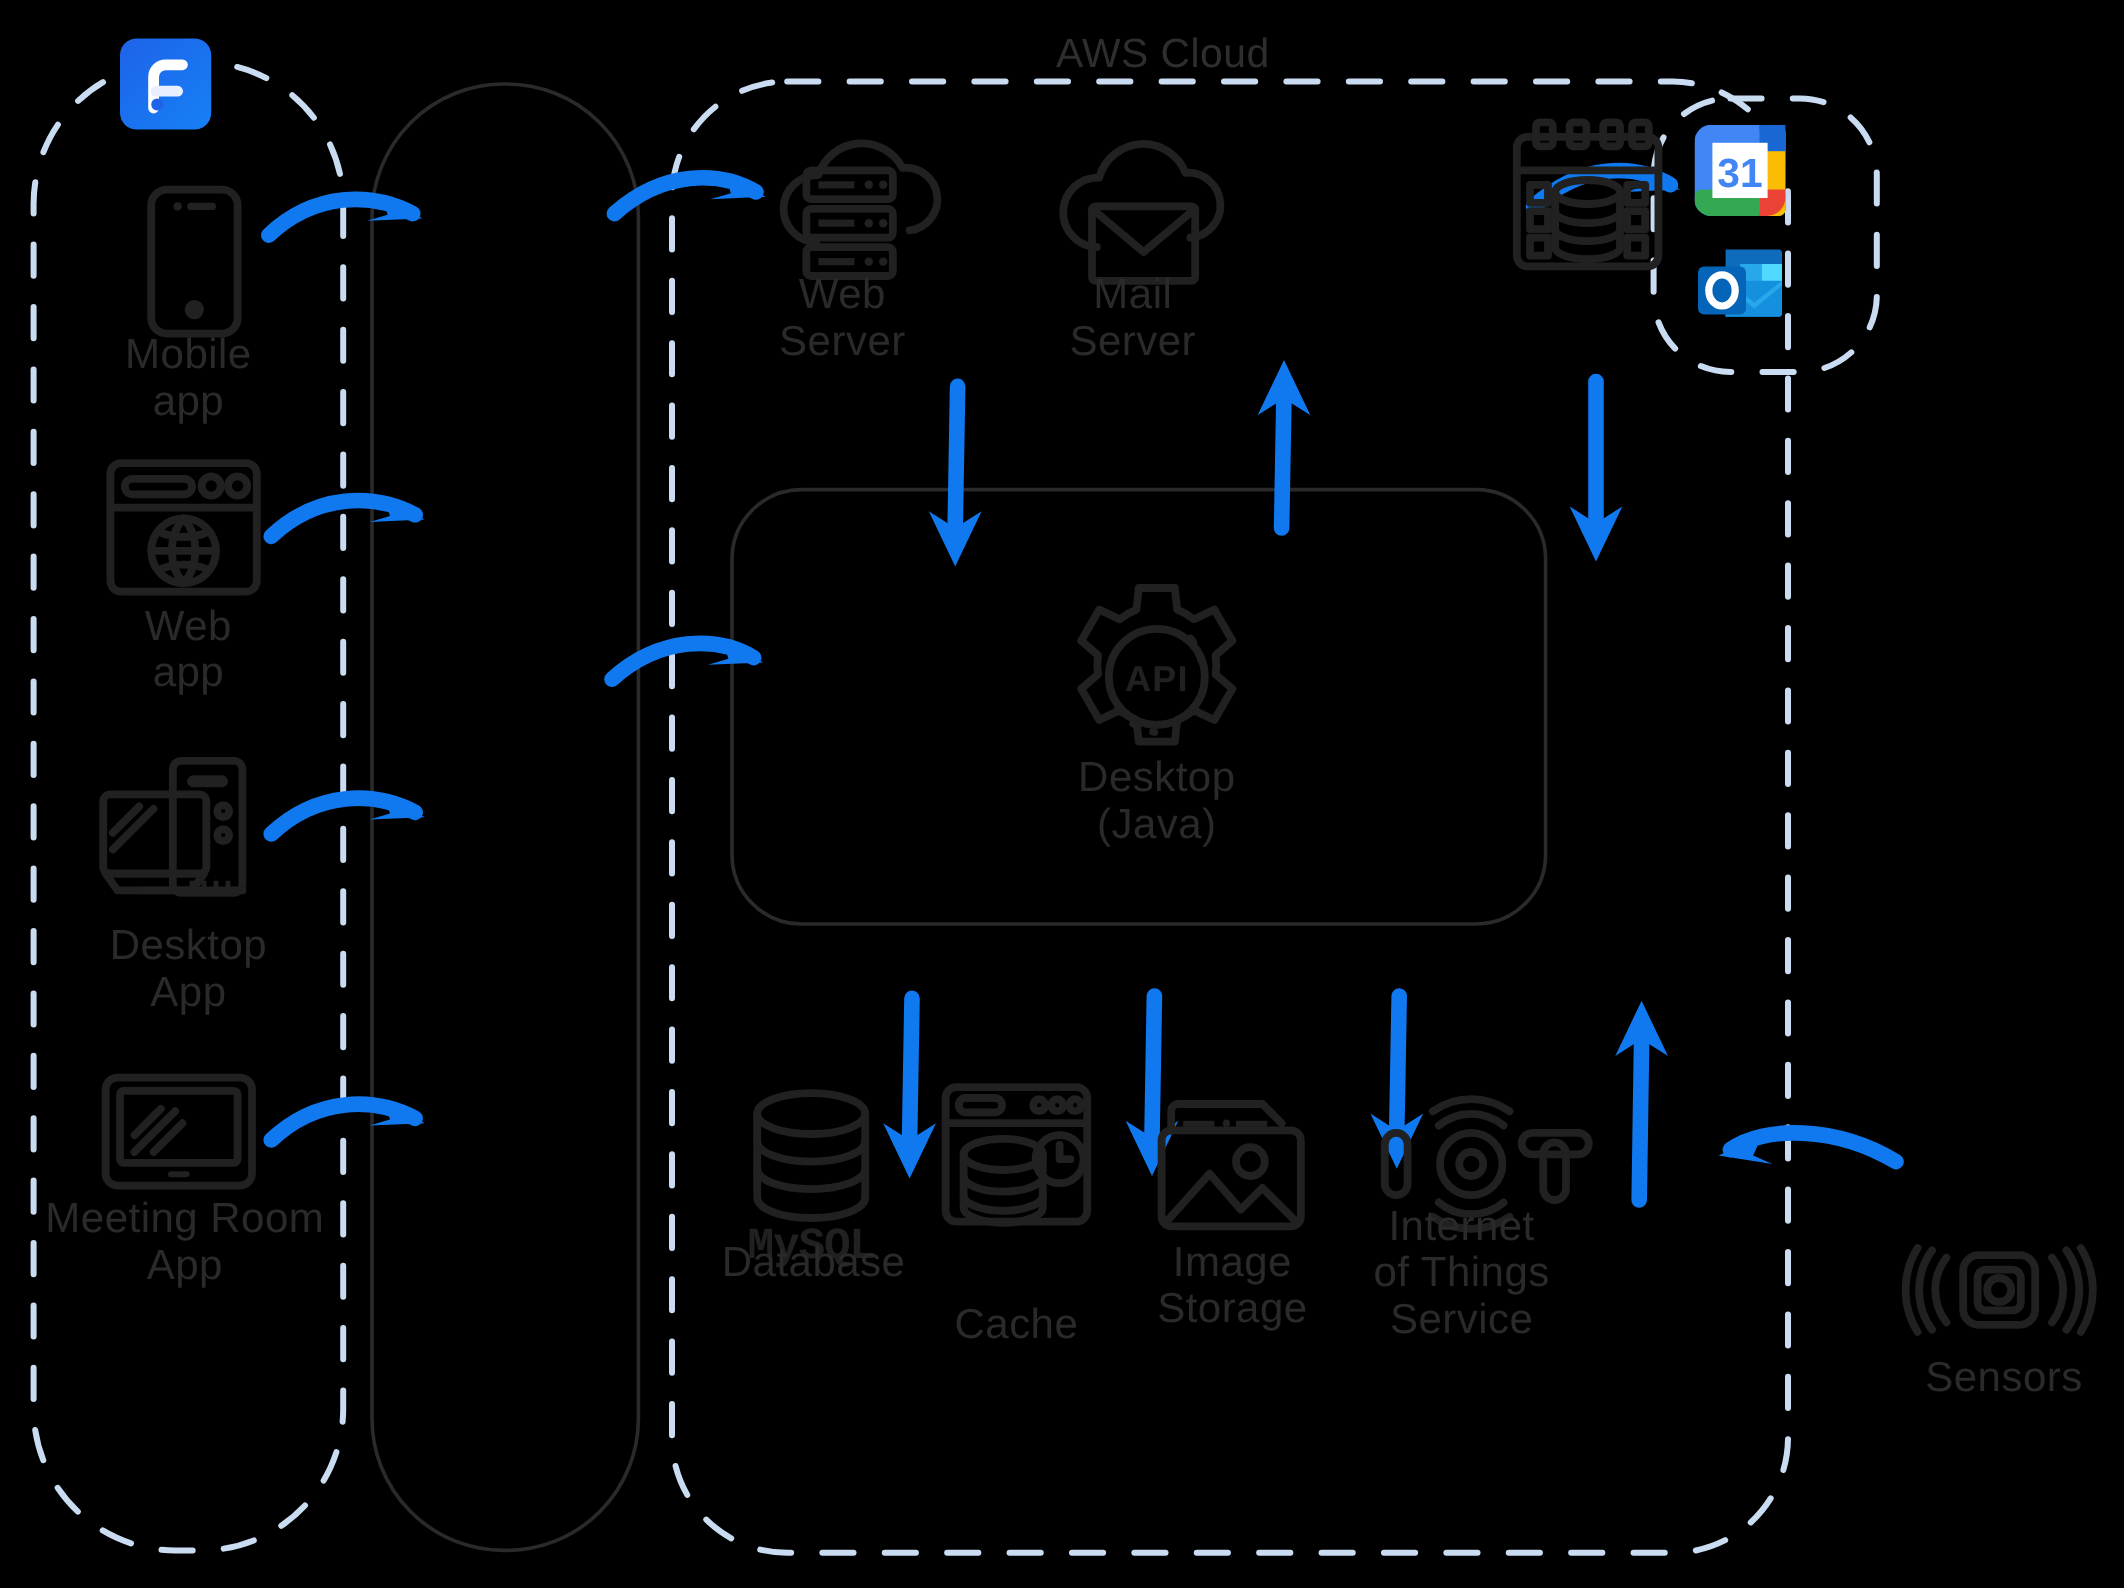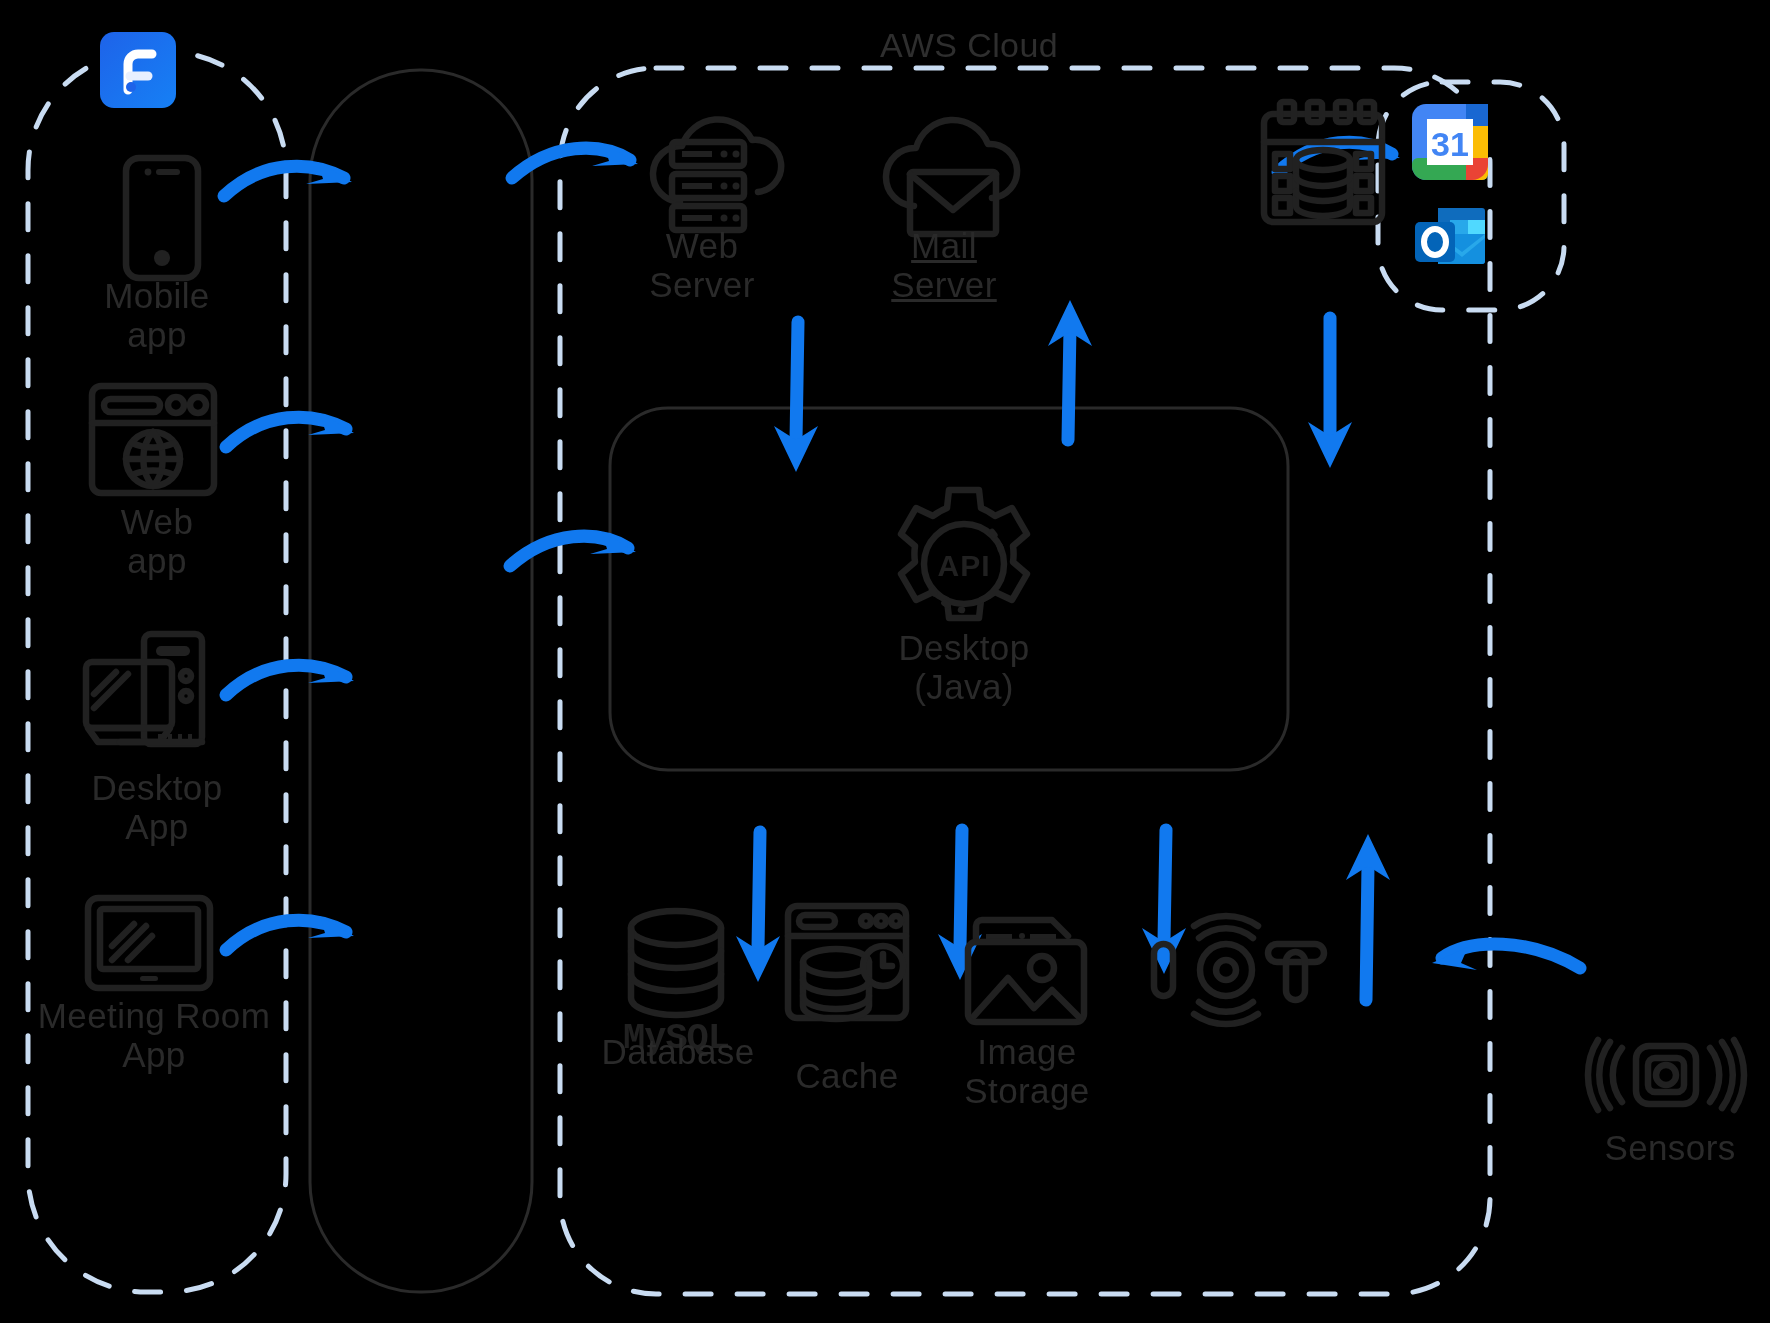--- a/index.html
+++ b/index.html
@@ -317,26 +317,29 @@
 <div class="lbl sz-node" style="left:32px;top:502px;width:250px;">Web
 app</div>
 <div class="lbl sz-node" style="left:22px;top:768px;width:270px;">Desktop
 App</div>
 <div class="lbl sz-node" style="left:0px;top:996px;width:308px;">Meeting Room
 App</div>
 
 
 <div class="lbl sz-node" style="left:612px;top:226px;width:180px;">Web
 Server</div>
-<div class="lbl sz-node" style="left:854px;top:226px;width:180px;text-decoration:underline;">Mail
+<div class="lbl sz-node" style="left:854px;top:226px;width:180px;">Mail
 Server</div>
 
 <div class="lbl sz-node" style="left:844px;top:628px;width:240px;">Desktop
 (Java)</div>
 
 <div class="lbl sz-node" style="left:578px;top:1032px;width:200px;">Database</div>
-<div class="lbl sz-node" style="left:762px;top:1056px;width:170px;">Cache</div>
+<div class="lbl sz-node" style="left:762px;top:1084px;width:170px;">Cache</div>
 <div class="lbl sz-node" style="left:942px;top:1032px;width:170px;">Image
 Storage</div>
+<div class="lbl sz-node" style="left:1118px;top:1002px;width:200px;">Internet
+of Things
+Service</div>
 
 <div class="lbl sz-node" style="left:1570px;top:1128px;width:200px;">Sensors</div>
 
 </div>
 
 </body></html>

